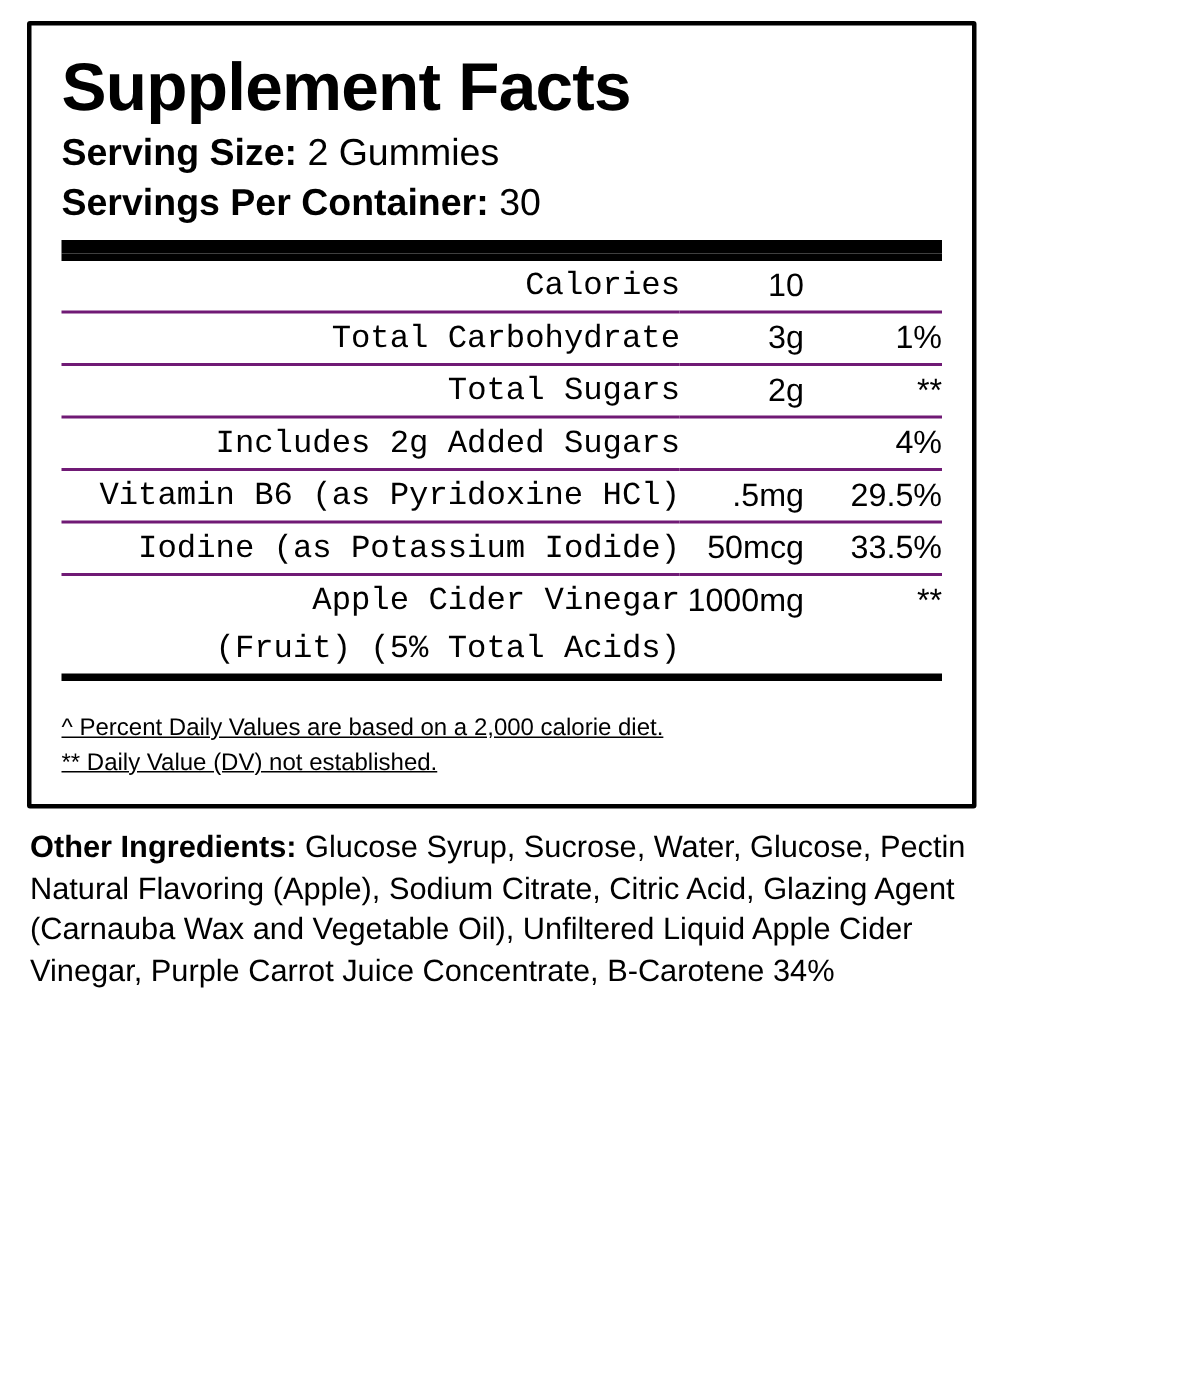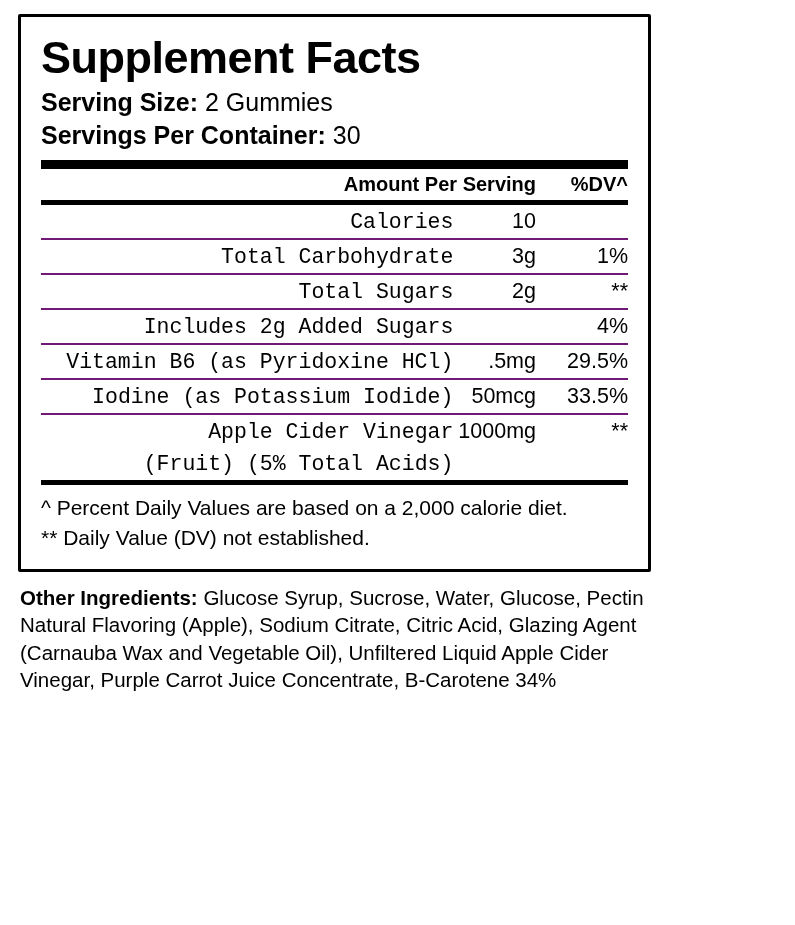--- a/index.html
+++ b/index.html
@@ -74,23 +74,24 @@
   .row-sep td {
     border-top: 2px solid #701a75;
   }
   .indent1 .col-name { padding-left: 46px; }
   .indent2 .col-name { padding-left: 78px; }
   .contline td {
     padding-top: 0;
     padding-bottom: 3px;
   }
   .footnotes {
-    font-size: 21px;
+    font-size: 16px;
     line-height: 1.42;
-    padding-top: 8px;
+    padding-top: 21px;
+    text-decoration: underline;
   }
   .other {
     font-size: 20.5px;
     line-height: 1.34;
     padding: 12px 2px 0 2px;
   }
   .other b { font-weight: bold; }
 </style>
 </head>
 <body>
@@ -105,29 +106,20 @@
       <b>Serving Size:</b>
       <span class="val">2 Gummies</span>
     </div>
     <div class="serving-line">
       <b>Servings Per Container:</b>
       <span class="val">30</span>
     </div>
 
     <div class="rule-thick"></div>
 
-    <table class="facts">
-      <tbody>
-          <tr class="hdr">
-        <td class="col-name"></td>
-        <td class="col-amt">Amount Per Serving</td>
-        <td class="col-dv">%DV^</td>
-      </tr>
-    </tbody>
-      </table>
 
     <div class="rule-med"></div>
 
     <table class="facts">
       <tbody>
           <tr>
         <td class="col-name">Calories</td>
         <td class="col-amt">10</td>
         <td class="col-dv"></td>
       </tr>

